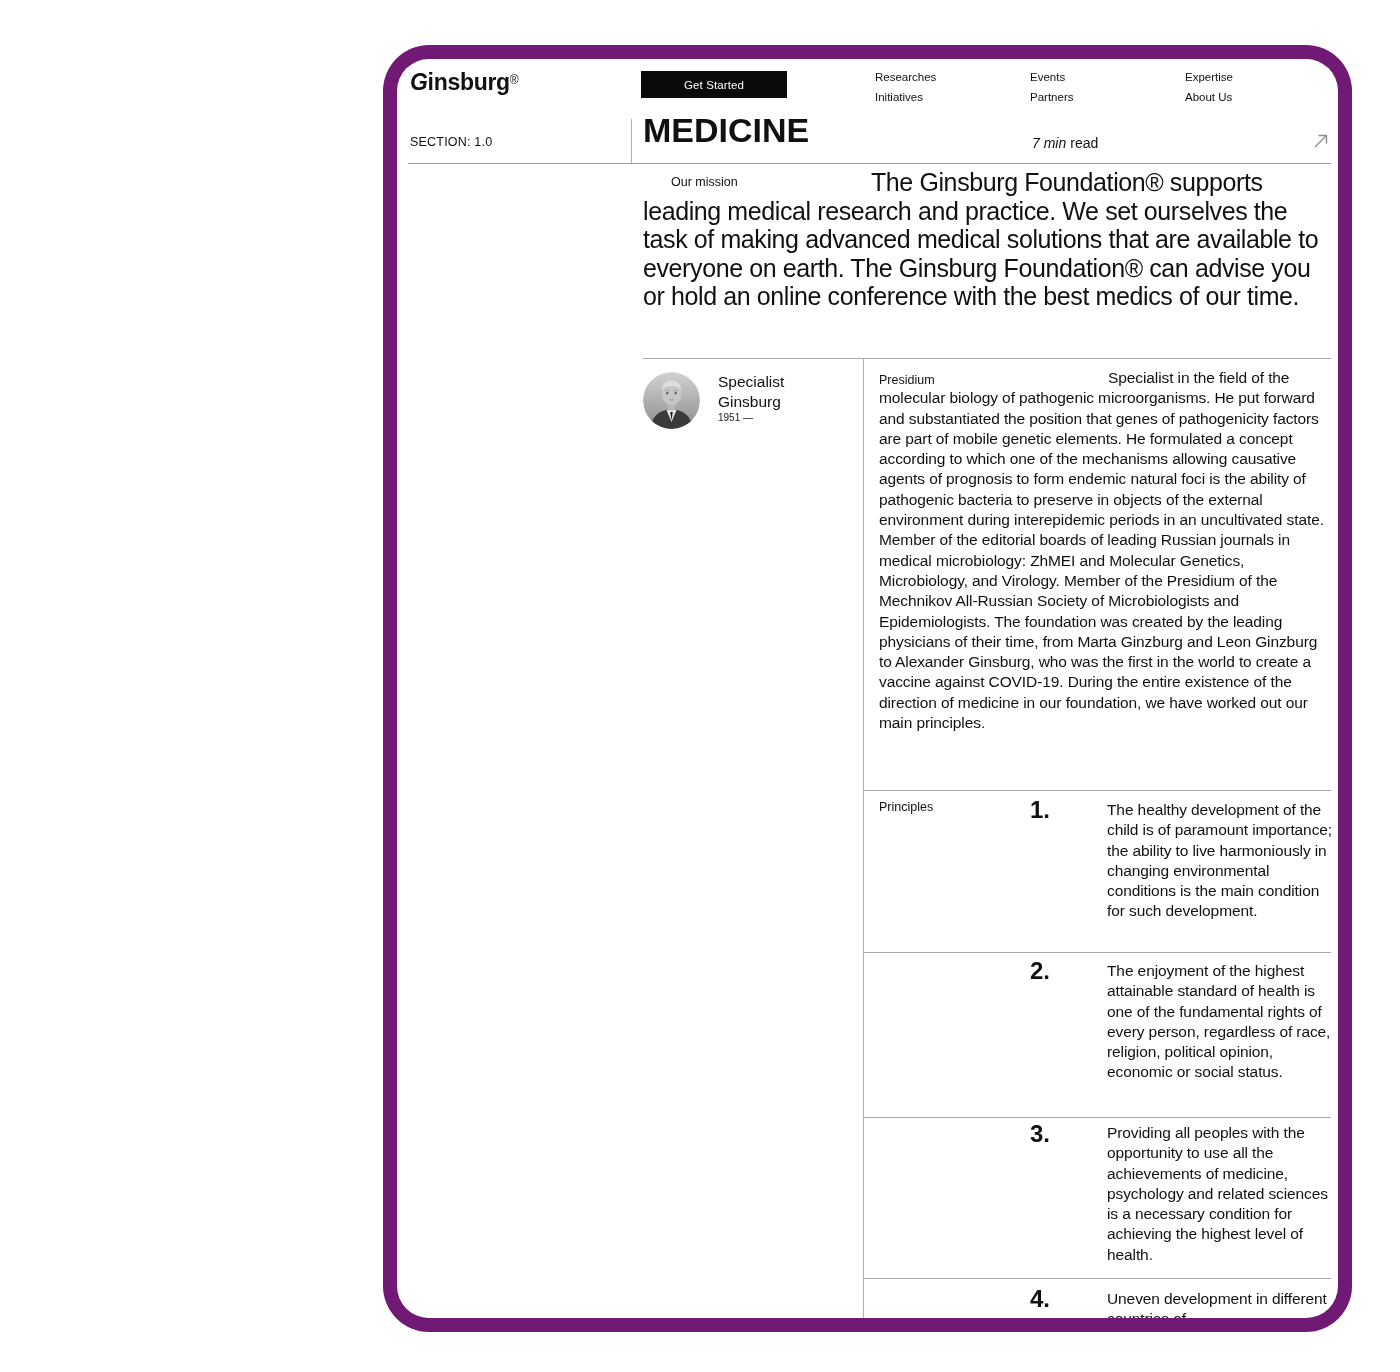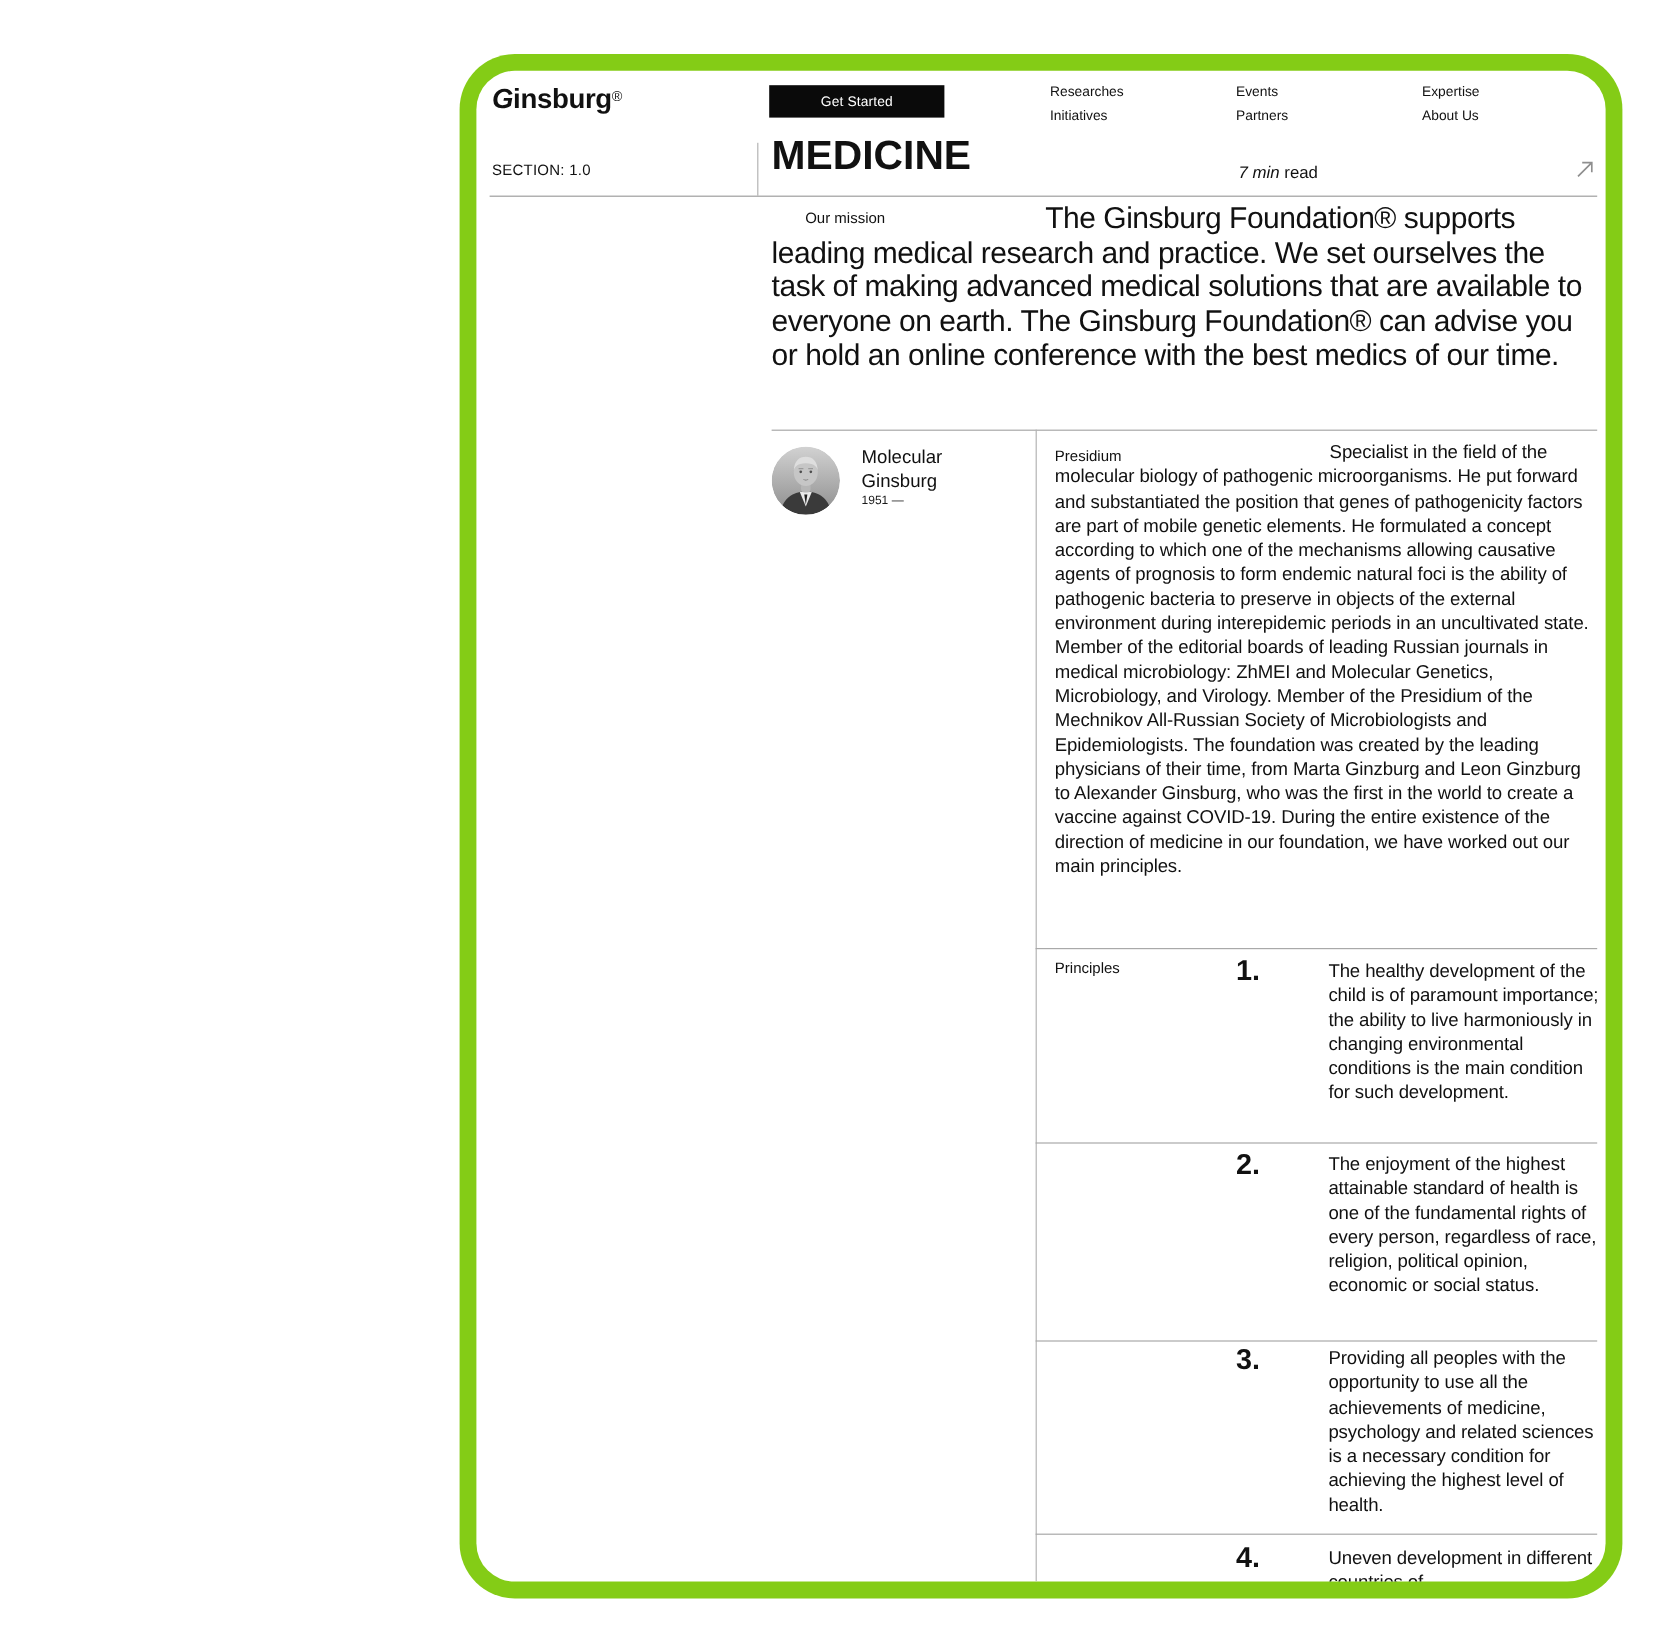--- a/index.html
+++ b/index.html
@@ -3,21 +3,21 @@
 <meta charset="utf-8">
 <style>
   html,body{margin:0;padding:0;}
   body{
     width:1400px;height:1372px;position:relative;background:#ffffff;
     font-family:"Liberation Sans", sans-serif;color:#111;
     -webkit-font-smoothing:antialiased;overflow:hidden;
   }
   .device{
     position:absolute;left:383px;top:45px;width:941px;height:1259px;
-    background:#84cc16;border-radius:46px;padding:14px;
+    background:#701a75;border-radius:46px;padding:14px;
   }
   .screen{
     position:relative;width:941px;height:1259px;background:#ffffff;
     border-radius:32px;overflow:hidden;
   }
   .abs{position:absolute;}
   .hr{position:absolute;height:1px;background:#a9a9a9;}
   .vr{position:absolute;width:1px;background:#b3b3b3;}
 
   
@@ -138,21 +138,21 @@
           <ellipse cx="28.5" cy="21.5" rx="10" ry="11.6" fill="#c6c6c6"></ellipse>
           <path d="M18.5,21 C18.5,12 23,8.6 28.5,8.6 C34,8.6 38.5,12 38.5,21 C38.5,17.6 36,14 28.5,14 C21,14 18.5,17.6 18.5,21 Z" fill="#dedede"></path>
           <circle cx="24.3" cy="21.2" r="1.1" fill="#4d4d4d"></circle>
           <circle cx="32.7" cy="21.2" r="1.1" fill="#4d4d4d"></circle>
           <path d="M22.5,18.6 h4 M30.5,18.6 h4" stroke="#9a9a9a" stroke-width="1"></path>
           <path d="M26.5,27.5 q2,1.2 4,0" stroke="#8a8a8a" stroke-width="0.9" fill="none"></path>
         </g>
       </svg>
     </div>
     <div class="abs person-name">
-      <div>Molecular</div>
+      <div>Specialist</div>
       <div>Ginsburg</div>
     </div>
     <div class="abs person-years">1951 —</div>
 
     <div class="vr v-main"></div>
 
     <div class="abs exp-label">Presidium</div>
     <div class="abs exp-text">Specialist in the field of the molecular biology of pathogenic microorganisms. He put forward and substantiated the position that genes of pathogenicity factors are part of mobile genetic elements. He formulated a concept according to which one of the mechanisms allowing causative agents of prognosis to form endemic natural foci is the ability of pathogenic bacteria to preserve in objects of the external environment during interepidemic periods in an uncultivated state. Member of the editorial boards of leading Russian journals in medical microbiology: ZhMEI and Molecular Genetics, Microbiology, and Virology. Member of the Presidium of the Mechnikov All-Russian Society of Microbiologists and Epidemiologists. The foundation was created by the leading physicians of their time, from Marta Ginzburg and Leon Ginzburg to Alexander Ginsburg, who was the first in the world to create a vaccine against COVID-19. During the entire existence of the direction of medicine in our foundation, we have worked out our main principles.</div>
 
     <div class="hr hr-principles"></div>

